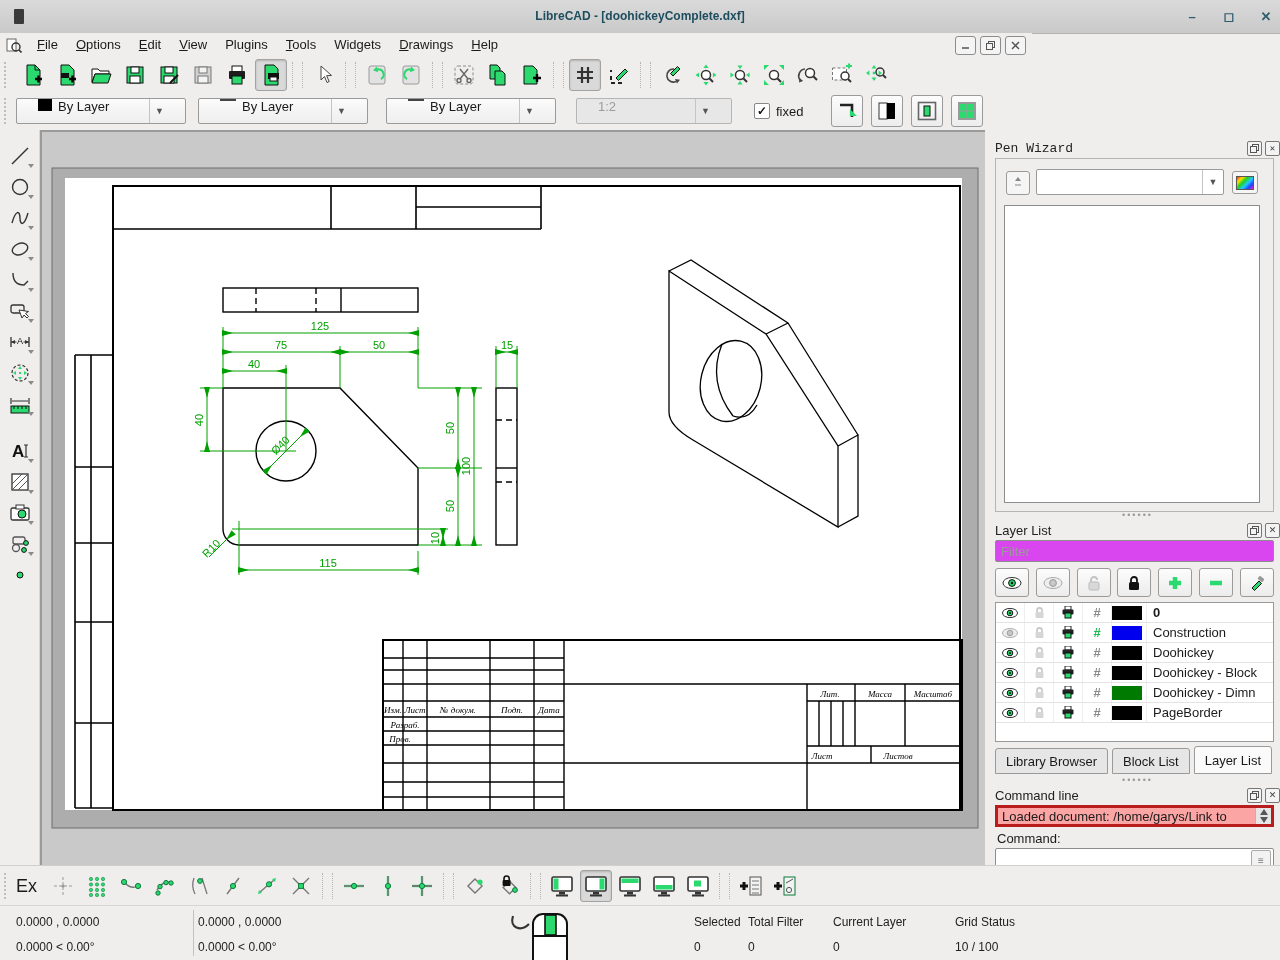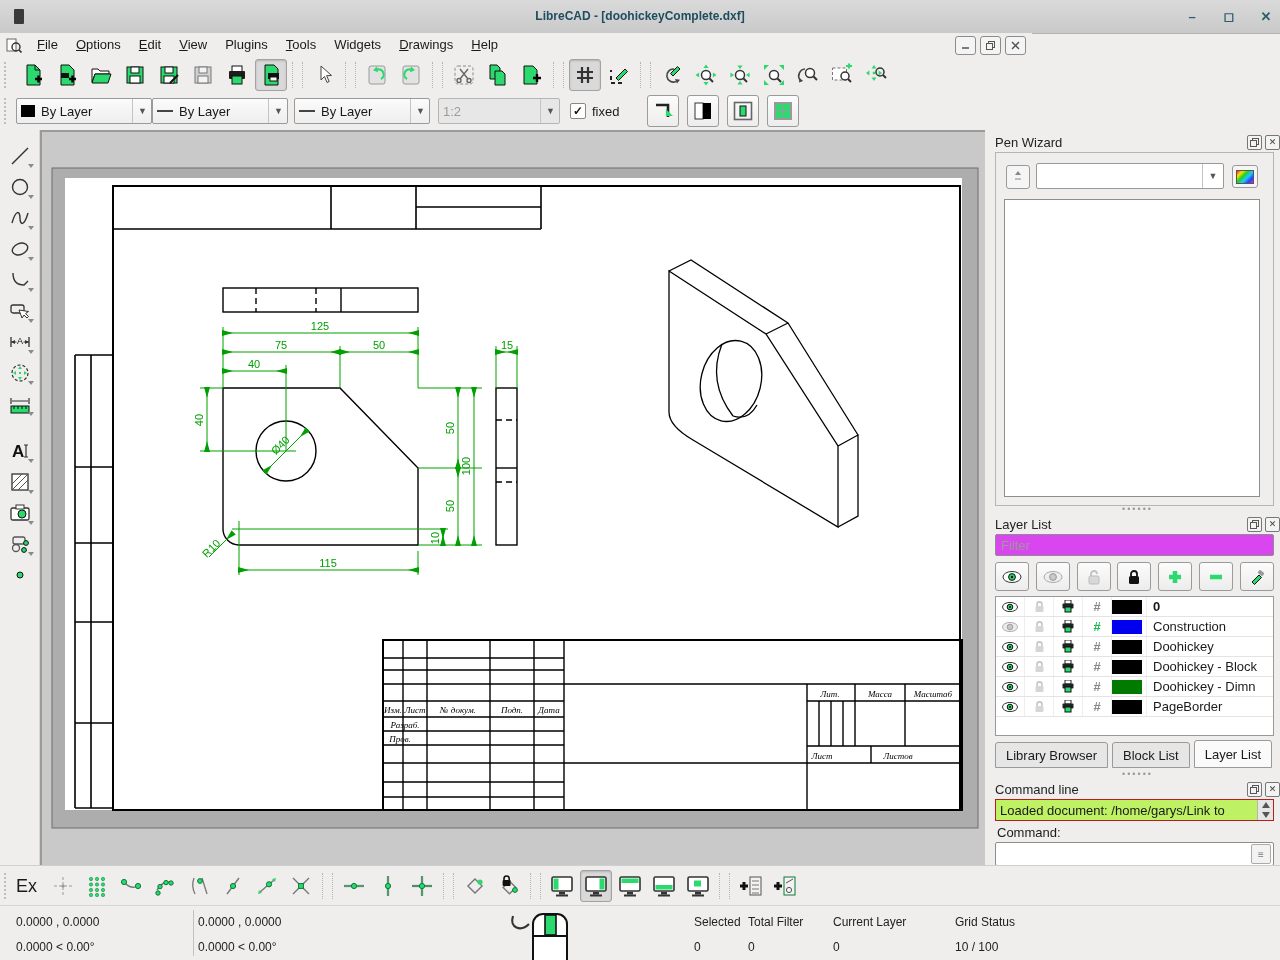--- a/index.html
+++ b/index.html
@@ -15,21 +15,21 @@
   #menubar .menu{padding:0 9px;line-height:24px;display:inline-block;}
   #menubar .mn::first-letter{text-decoration:underline;}
   .mdi-btn{width:19px;height:17px;border:1px solid #8c8c8c;border-radius:3px;background:#f4f4f4;display:flex;align-items:center;justify-content:center;margin-left:4px;}
   
   #toolbar1{left:0;top:57px;width:1280px;height:35px;background:#efeeed;border-bottom:1px solid #d6d6d6;display:flex;align-items:center;}
   #toolbar2{left:0;top:92px;width:1280px;height:38px;background:#efeeed;border-bottom:1px solid #c9c9c9;display:flex;align-items:center;}
   .tbtn{width:30px;height:30px;border-radius:3px;display:flex;align-items:center;justify-content:center;margin:0 1px;border:1px solid transparent;}
   .tbtn.pressed{background:#d9d9d9;border:1px solid #a2a2a2;box-shadow:inset 0 1px 2px rgba(0,0,0,.18);}
   .sep{width:9px;height:26px;border-left:1px dotted #b5b5b5;border-right:1px dotted #b5b5b5;margin:0 4px;}
   .handle{width:7px;height:26px;border-left:2px dotted #bdbdbd;margin:0 3px 0 4px;}
-  .combo{height:24px;background:linear-gradient(#fbfbfb,#eeeeee);border:1px solid #9a9a9a;border-radius:2px;display:flex;align-items:center;padding:0 4px;}
+  .combo{height:24px;background:linear-gradient(#fbfbfb,#eeeeee);border:1px solid #9a9a9a;border-radius:2px;display:flex;align-items:flex-start;padding:0 21px;margin-right:12px;}
   .combo .arrowzone{margin-left:auto;border-left:1px solid #c4c4c4;padding-left:5px;height:100%;display:flex;align-items:center;color:#555;font-size:9px;}
   .combo.disabled{background:#e7e7e7;color:#9c9c9c;border-color:#b5b5b5;}
   .swatch-black{width:14px;height:12px;background:#000;margin-right:6px;}
   .linemark{width:16px;border-top:2px solid #444;margin-right:6px;}
   .checkbox{width:14px;height:14px;background:#fff;border:1px solid #888;border-radius:2px;display:flex;align-items:center;justify-content:center;font-size:12px;font-weight:bold;color:#111;}
   .sqbtn{width:30px;height:30px;border:1px solid #9a9a9a;border-radius:3px;background:linear-gradient(#fcfcfc,#ededed);display:flex;align-items:center;justify-content:center;margin-right:8px;}
   
   #main{left:0;top:130px;width:1280px;height:735px;}
   #lefttools{left:0;top:0;width:40px;height:735px;background:#efeeed;border-right:1px solid #d6d6d6;display:flex;flex-direction:column;align-items:center;padding-top:10px;box-sizing:border-box;}
   .ltool{width:32px;height:31px;position:relative;display:flex;align-items:center;justify-content:center;}
@@ -529,21 +529,21 @@
         <text x="439" y="538" transform="rotate(-90 439 538)">10</text>
         <text x="328" y="567">115</text>
         <text x="214" y="551" transform="rotate(-45 214 551)">R10</text>
         <text x="507" y="349">15</text>
       </g>
     </svg>
   </div>
 
   <div class="abs" id="dock">
     
-    <div class="dock-title" style="margin-top:2px;">
+    <div class="dock-title" style="margin-top:8px;font-family:Liberation Mono, monospace;">
       <span>Pen Wizard</span>
       <span class="dtb">
         <span class="dkbtn">
             <svg width="9" height="9">
               <rect x="2.5" y="0.5" width="6" height="6" fill="none" stroke="#555"></rect>
               <rect x="0.5" y="2.5" width="6" height="6" fill="#f3f3f3" stroke="#555"></rect>
             </svg>
           </span>
         <span class="dkbtn">✕</span>
       </span>
@@ -809,21 +809,21 @@
       <span class="dtb">
         <span class="dkbtn">
             <svg width="9" height="9">
               <rect x="2.5" y="0.5" width="6" height="6" fill="none" stroke="#555"></rect>
               <rect x="0.5" y="2.5" width="6" height="6" fill="#f3f3f3" stroke="#555"></rect>
             </svg>
           </span>
         <span class="dkbtn">✕</span>
       </span>
     </div>
-    <div style="width:279px;height:22px;background:#bef264;border:1px solid #b91c1c;display:flex;align-items:center;box-sizing:border-box;">
+    <div style="width:279px;height:22px;background:#fca5a5;border:3px solid #b91c1c;display:flex;align-items:center;box-sizing:border-box;">
       <span style="flex:1;padding-left:4px;font-size:13px;white-space:nowrap;overflow:hidden;">Loaded document: /home/garys/Link to</span>
       <span style="width:15px;height:100%;background:#e6e6e6;border-left:1px solid #b5b5b5;display:flex;flex-direction:column;align-items:center;justify-content:space-around;">
         <svg width="8" height="6">
             <path d="M4,0 L8,6 H0 z" fill="#555"></path>
           </svg>
         <svg width="8" height="6">
             <path d="M4,6 L0,0 H8 z" fill="#555"></path>
           </svg>
       </span>
     </div>

